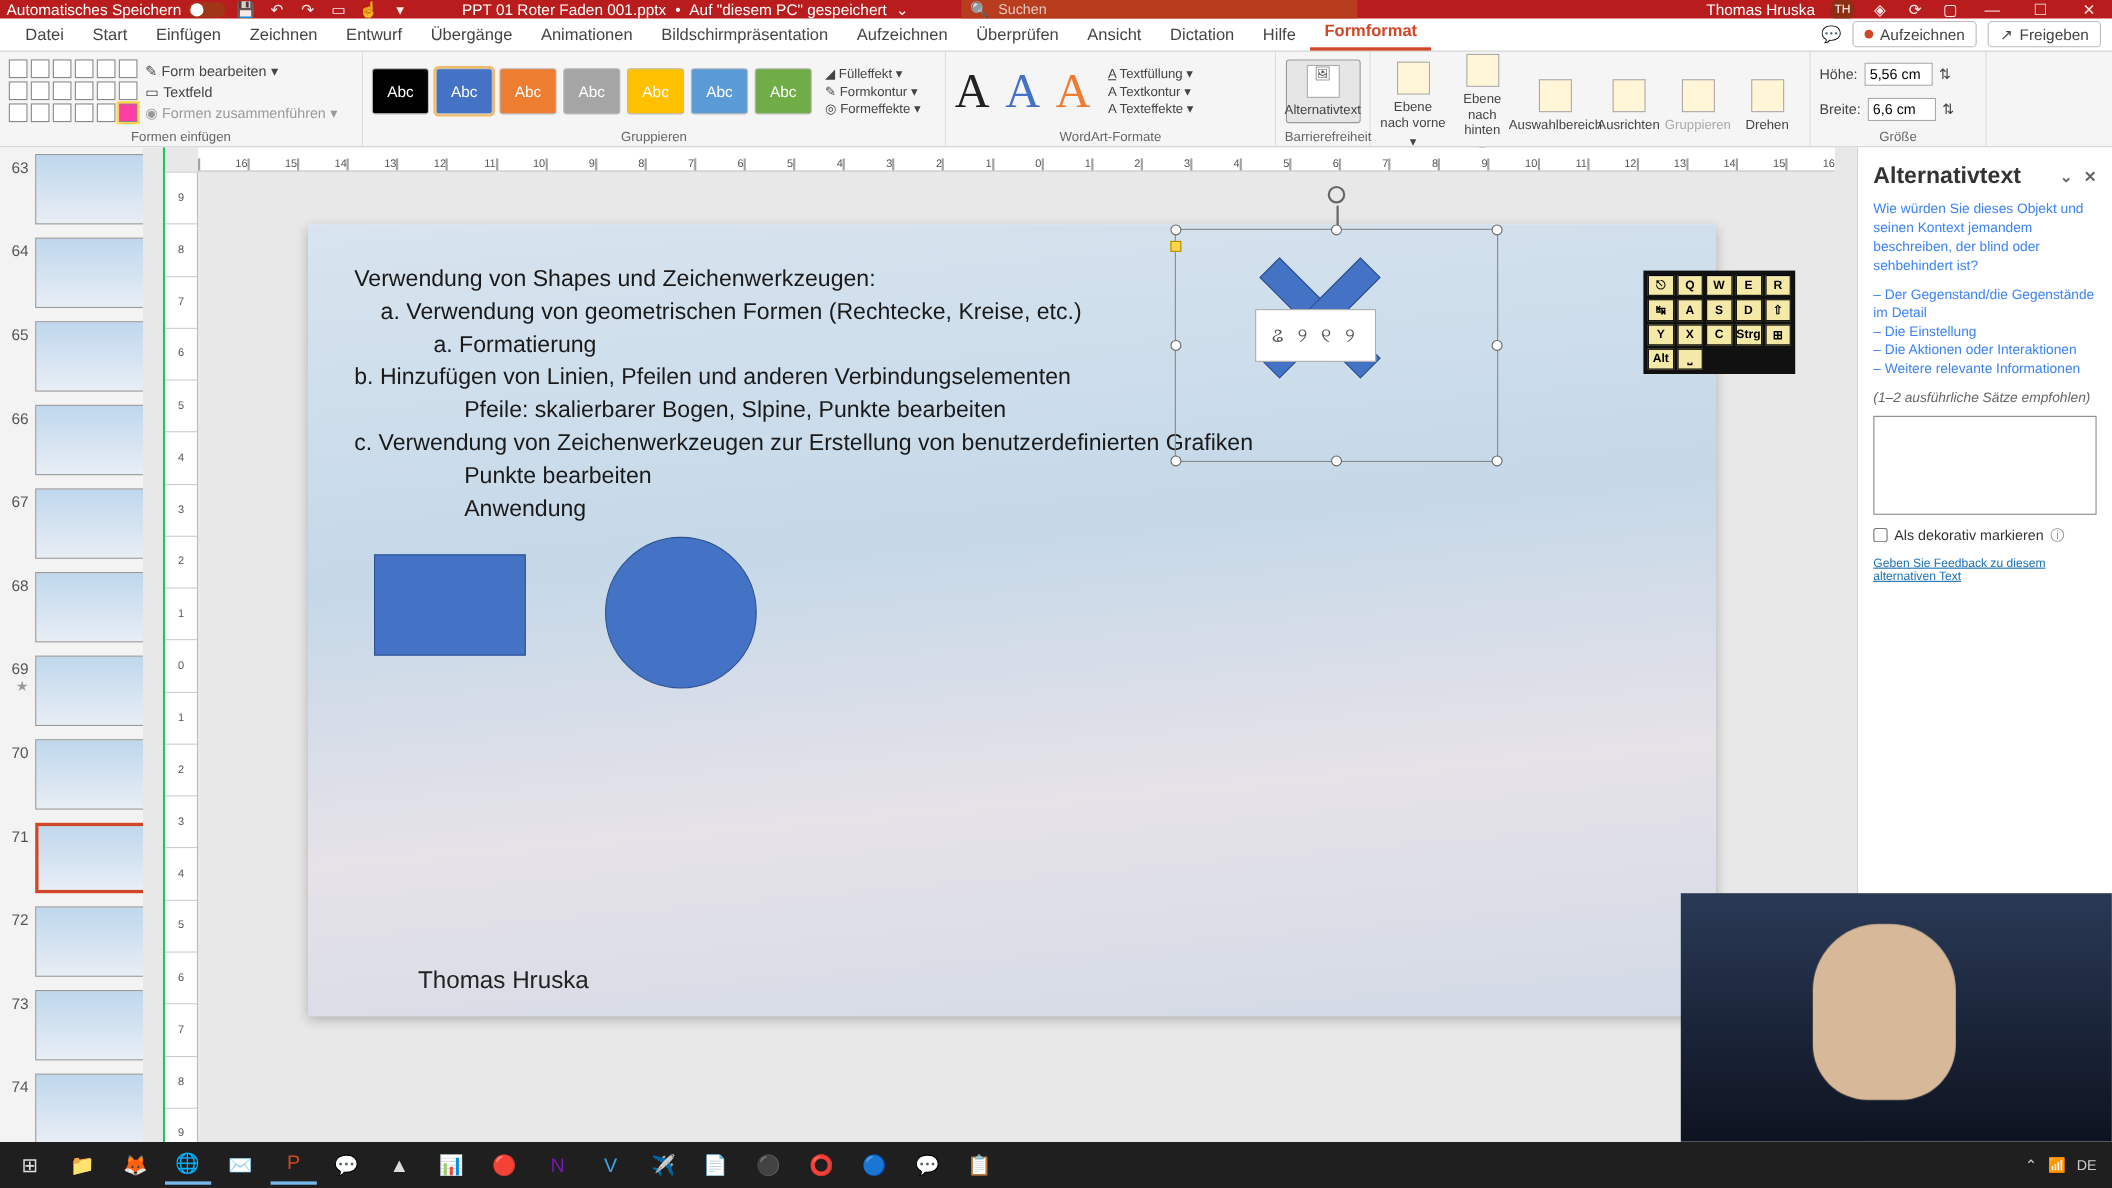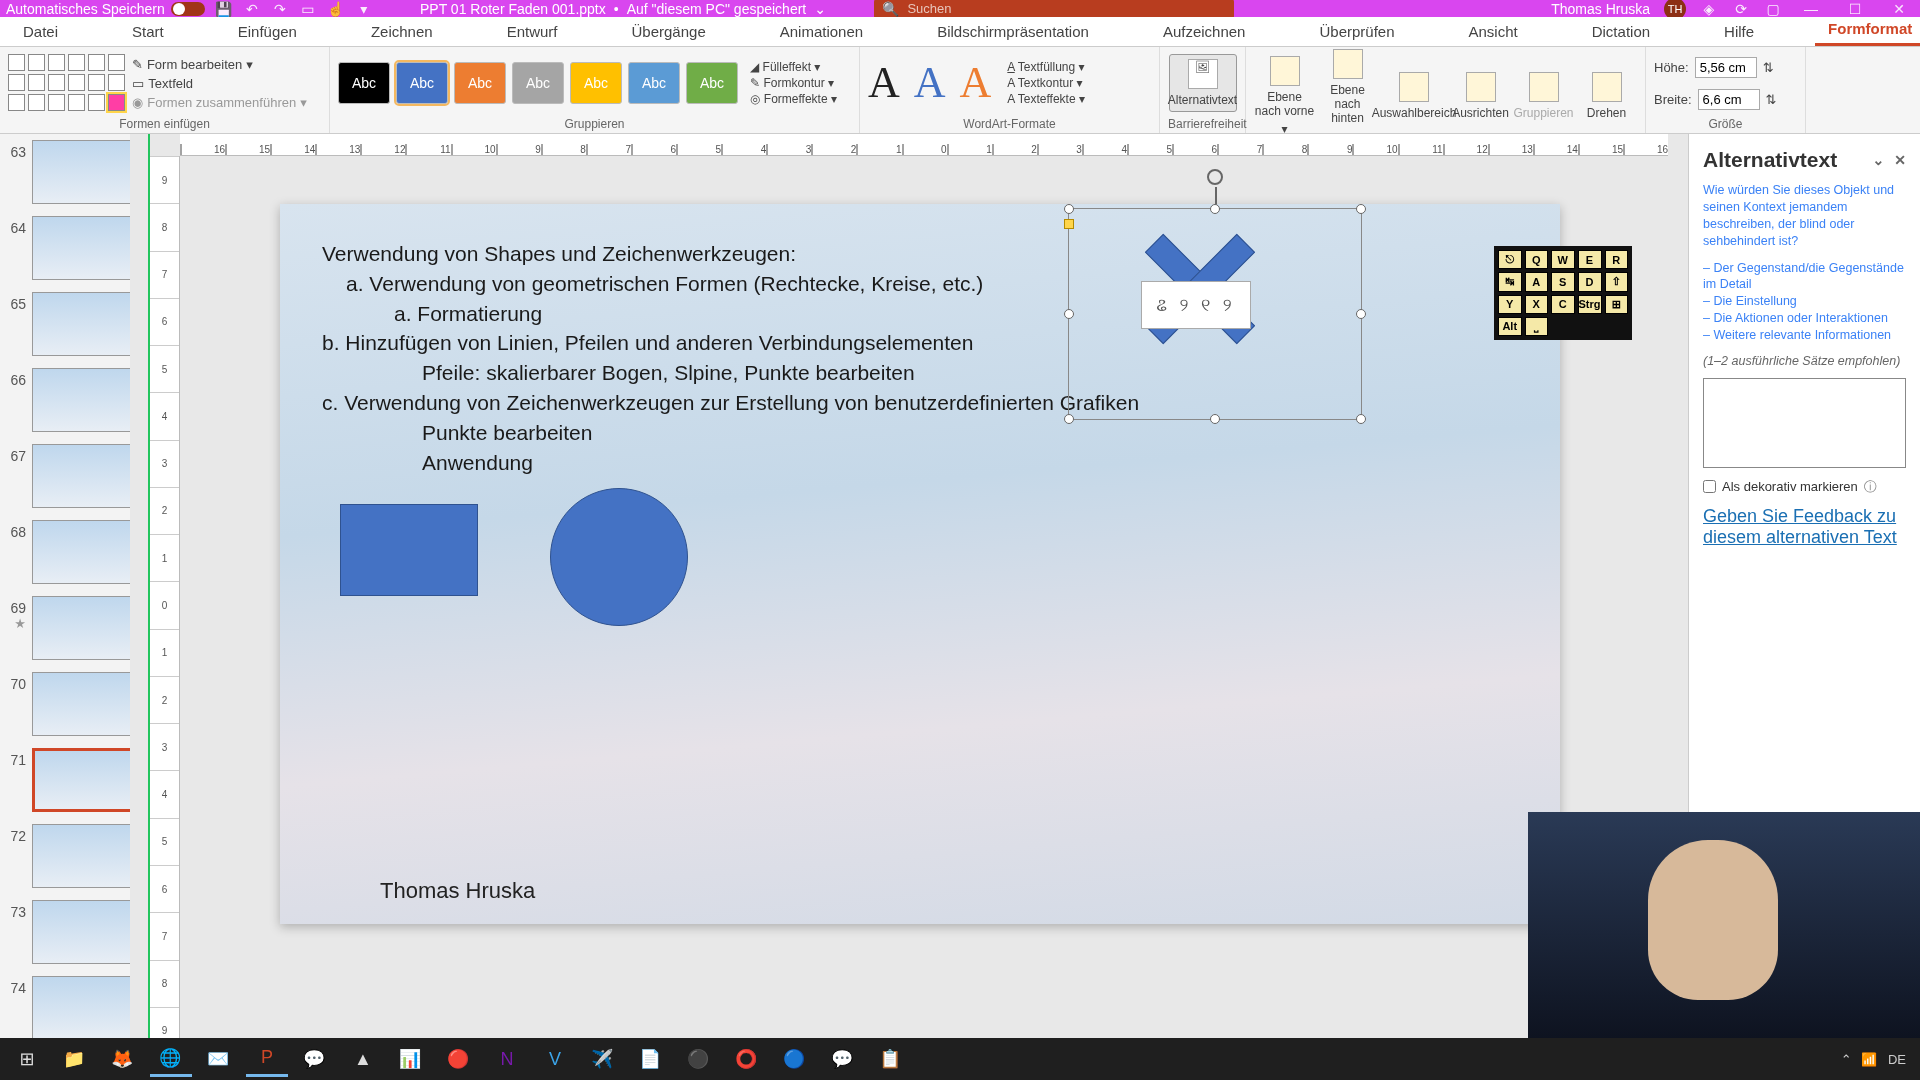--- a/index.html
+++ b/index.html
@@ -1,34 +1,34 @@
 <!DOCTYPE html>
 <html><head>
 <meta charset="utf-8">
 <style>
 * { margin:0; padding:0; box-sizing:border-box; font-family:"Segoe UI",Arial,sans-serif; }
 body { width:1920px; height:1080px; overflow:hidden; background:#fff; transform-origin:0 0; }
 
 
-.titlebar { height:17px; background:#d946ef; display:flex; align-items:center; color:#fff; font-size:14px; padding:0 6px; position:relative; }
+.titlebar { height:17px; background:#b91c1c; display:flex; align-items:center; color:#fff; font-size:14px; padding:0 6px; position:relative; }
 .titlebar .left { display:flex; align-items:center; gap:10px; }
 .autosave { display:flex; align-items:center; gap:6px; }
 .toggle { width:34px; height:14px; background:#a13518; border-radius:8px; position:relative; }
 .toggle::after { content:""; position:absolute; width:12px; height:12px; background:#fff; border-radius:50%; top:1px; left:2px; }
 .qat-icon { width:18px; height:18px; display:flex; align-items:center; justify-content:center; opacity:.9; }
 .titlebar .center { position:absolute; left:420px; display:flex; align-items:center; gap:8px; }
 .search-box { margin-left:40px; background:#b83d1f; width:360px; height:20px; border-radius:3px; display:flex; align-items:center; padding:0 8px; gap:8px; }
 .search-box input { background:transparent; border:none; color:#fff; flex:1; font-size:13px; outline:none; }
 .search-box input::placeholder { color:#e8c5ba; }
 .titlebar .right { margin-left:auto; display:flex; align-items:center; gap:14px; }
 .user-badge { width:22px; height:22px; background:#8d2f15; border-radius:50%; display:flex; align-items:center; justify-content:center; font-size:11px; }
 .win-btn { width:30px; display:flex; justify-content:center; opacity:.85; }
 
 
-.menubar { height:30px; background:#fff; border-bottom:1px solid #ccc; display:flex; align-items:flex-end; padding:0 10px; font-size:15px; color:#444; position:relative;gap:48px; }
+.menubar { height:30px; background:#fff; border-bottom:1px solid #ccc; display:flex; align-items:flex-end; padding:0 10px; font-size:15px; color:#444; position:relative; }
 .menubar .tab { padding:6px 13px; cursor:pointer; }
 .menubar .tab.active { color:#d04727; border-bottom:3px solid #d04727; font-weight:600;margin-top:36px; }
 .menubar .rightbtns { margin-left:auto; display:flex; gap:10px; align-items:center; padding-bottom:3px; }
 .pillbtn { border:1px solid #bbb; border-radius:4px; padding:3px 10px; font-size:14px; display:flex; align-items:center; gap:6px; }
 .reddot { width:8px; height:8px; background:#d04727; border-radius:50%; }
 
 
 .ribbon { height:87px; background:#f5f5f5; border-bottom:1px solid #ccc; display:flex; font-size:13px; color:#444; }
 .rgroup { border-right:1px solid #ddd; padding:2px 8px 0; display:flex; flex-direction:column; justify-content:space-between; }
 .rgroup .label { text-align:center; font-size:12px; color:#666; padding-bottom:2px; }
@@ -84,21 +84,21 @@
 .kb-img span { background:#f5e9a8; border:1px solid #000; font-size:11px; display:flex; align-items:center; justify-content:center; font-weight:bold; }
 
 
 .altpane { width:232px; border-left:1px solid #ccc; background:#fff; padding:14px 14px; font-size:14px; color:#333; display:flex; flex-direction:column; gap:10px; }
 .altpane h2 { font-size:21px; font-weight:600; display:flex; justify-content:space-between; align-items:center; }
 .altpane h2 .ctrl { display:flex; gap:10px; font-size:14px; color:#666; }
 .altpane .desc { font-size:12.5px; color:#3b82f6; line-height:1.35; }
 .altpane .hint { font-style:italic; font-size:12.5px; color:#666; }
 .altpane textarea { width:100%; height:90px; border:1px solid #888; resize:none; padding:4px; font-size:13px; }
 .altpane .chk { display:flex; align-items:center; gap:6px; font-size:13px; }
-.altpane .link { color:#1a6fb3; font-size:18px; text-decoration:underline; cursor:pointer; }
+.altpane .link { color:#1a6fb3; font-size:11px; text-decoration:underline; cursor:pointer; }
 
 
 .statusbar { height:26px; background:#f3f3f3; border-top:1px solid #ccc; display:flex; align-items:center; font-size:13px; color:#555; padding:0 10px; gap:20px; }
 .statusbar .right { margin-left:auto; display:flex; gap:16px; align-items:center; } 
 .winbar { position:fixed; bottom:0; left:0; right:0; height:42px; background:#1f1f1f; display:flex; align-items:center; padding:0 6px; gap:6px; }
 .winbar .tb { width:42px; height:36px; display:flex; align-items:center; justify-content:center; color:#ddd; font-size:18px; }
 .winbar .tb.active { border-bottom:3px solid #76b9ed; }
 .winbar .tray { margin-left:auto; display:flex; align-items:center; gap:10px; color:#ccc; font-size:13px; padding-right:8px; }
 
 

